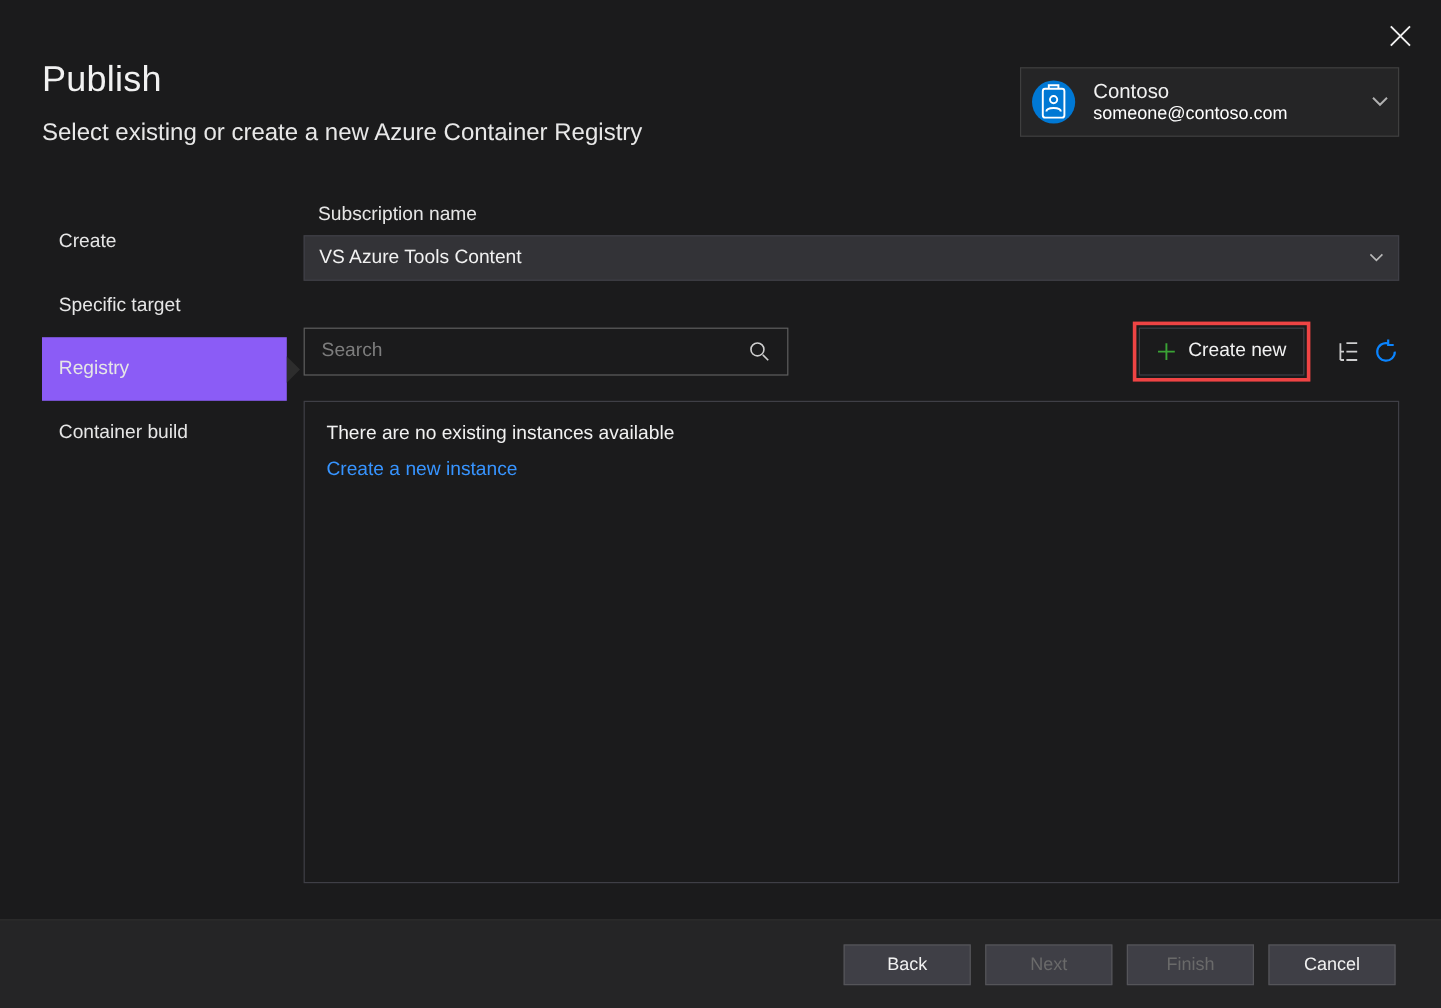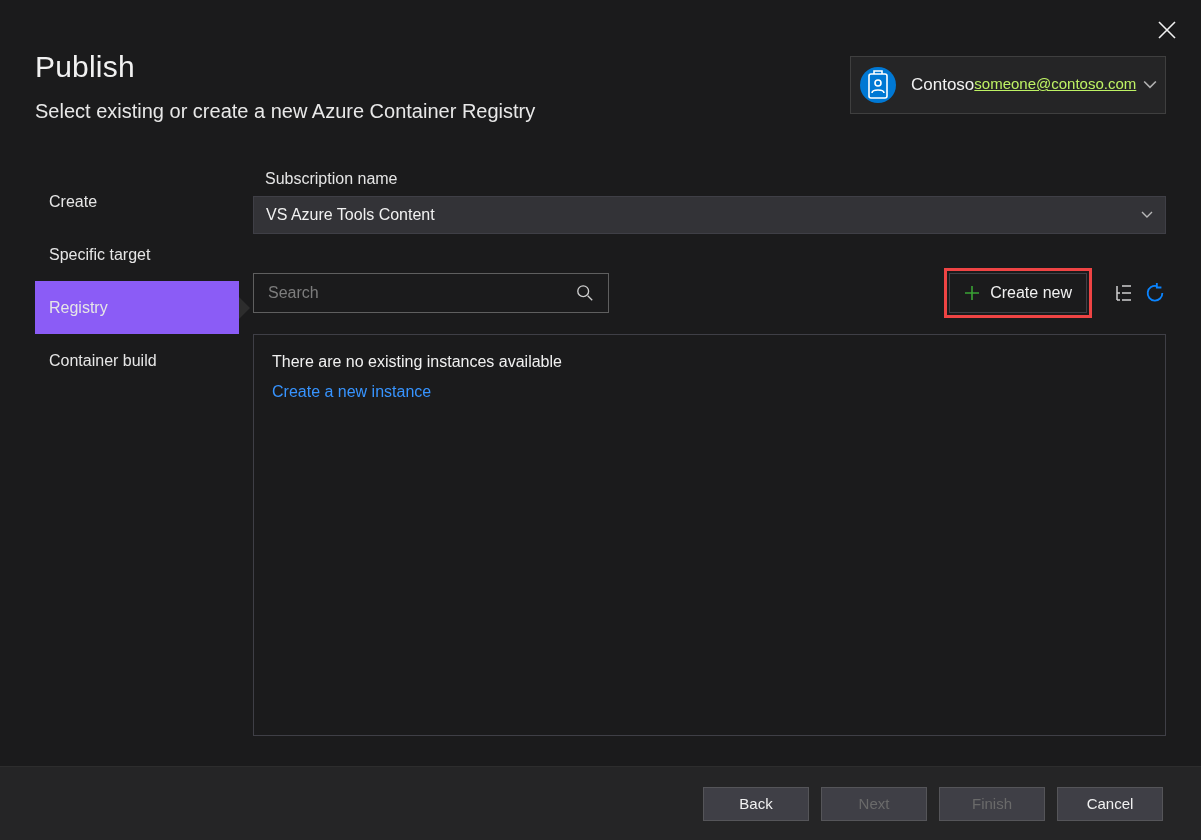--- a/index.html
+++ b/index.html
@@ -8,41 +8,41 @@
 
   .close-btn { position: absolute; top: 18px; right: 22px; width: 24px; height: 24px; cursor: pointer; }
   .close-btn svg { width: 100%; height: 100%; }
 
   .header { position: absolute; left: 35px; top: 50px; }
   .title { font-size: 30px; font-weight: 300; letter-spacing: 0.2px; }
   .subtitle { font-size: 20px; font-weight: 300; margin-top: 16px; color: #e8e8e8; }
 
   .account { position: absolute; top: 56px; right: 35px; width: 316px; height: 58px; border: 1px solid #3f3f3f; background: #252526; display: flex; align-items: center; padding: 6px 8px; cursor: pointer; }
   .account-icon { width: 38px; height: 38px; margin-right: 14px; }
-  .account-text { flex: 1; display: flex; flex-direction: row; line-height: 1.15; }
+  .account-text { flex: 1; display: flex; flex-direction: column; line-height: 1.15; }
   .account-name { font-size: 17px; color: #f2f2f2; }
-  .account-email { font-size: 15px; color: #bef264; text-decoration: underline; }
+  .account-email { font-size: 15px; color: #ffffff; }
   .account-caret { width: 14px; height: 14px; color: #b0b0b0; }
 
   .sidebar { position: absolute; left: 35px; top: 175px; width: 204px; }
   .side-item { height: 53px; display: flex; align-items: center; padding-left: 14px; font-size: 16px; color: #e6e6e6; cursor: pointer; position: relative; }
   .side-item.active { background: #8b5cf6; }
   .side-item.active::after {
     content: ""; position: absolute; right: -11px; top: 50%; margin-top: -11px;
     width: 0; height: 0; border-top: 11px solid transparent; border-bottom: 11px solid transparent; border-left: 11px solid #2d2d2d;
   }
 
   .content { position: absolute; left: 253px; top: 170px; width: 913px; }
 
   .label { font-size: 16px; color: #e5e5e5; margin-bottom: 8px; margin-left: 12px; }
   .combo { height: 38px; background: #333337; border: 1px solid #3f3f46; display: flex; align-items: center; padding: 0 12px; color: #f1f1f1; font-size: 16px; cursor: pointer; }
   .combo .caret { margin-left: auto; width: 12px; height: 12px; color: #b8b8b8; }
 
   .toolbar { display: flex; align-items: center; margin-top: 34px; }
-  .searchbox { width: 356px; height: 40px; border: 1px solid #5f5f5f; display: flex; align-items: center; padding: 0 14px; background: #1b1b1c; gap: 20px; }
+  .searchbox { width: 404px; height: 40px; border: 1px solid #5f5f5f; display: flex; align-items: center; padding: 0 14px; background: #1b1b1c; gap: 20px; }
   .search-input { flex: 1; background: transparent; border: none; outline: none; color: #f1f1f1; font-size: 16px; font-family: inherit; }
   .search-input::placeholder { color: #7d7d7d; }
   .search-icon { width: 18px; height: 18px; color: #cfcfcf; }
   .spacer { flex: 1; }
   .create-btn { display: flex; align-items: center; height: 40px; padding: 0 14px; border: 1px solid #3f3f46; cursor: pointer; font-size: 16px; color: #f1f1f1; }
   .create-btn .plus { width: 16px; height: 16px; color: #3aa335; margin-right: 10px; }
   .highlight { border: 3px solid #ef4444; padding: 2px; display: inline-flex; margin-right: 12px; }
   .treetoggle { width: 20px; height: 20px; color: #cfcfcf; margin: 0 10px; cursor: pointer; }
   .refresh { width: 22px; height: 22px; color: #0a84ff; cursor: pointer; }
 

